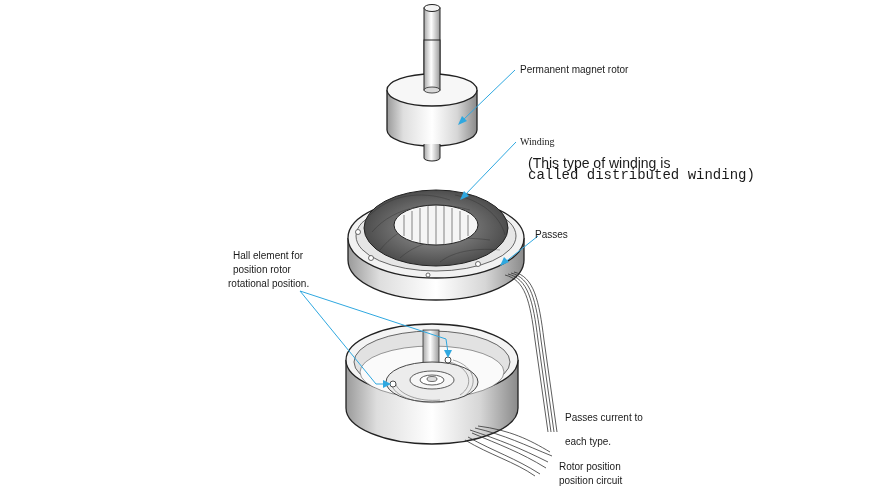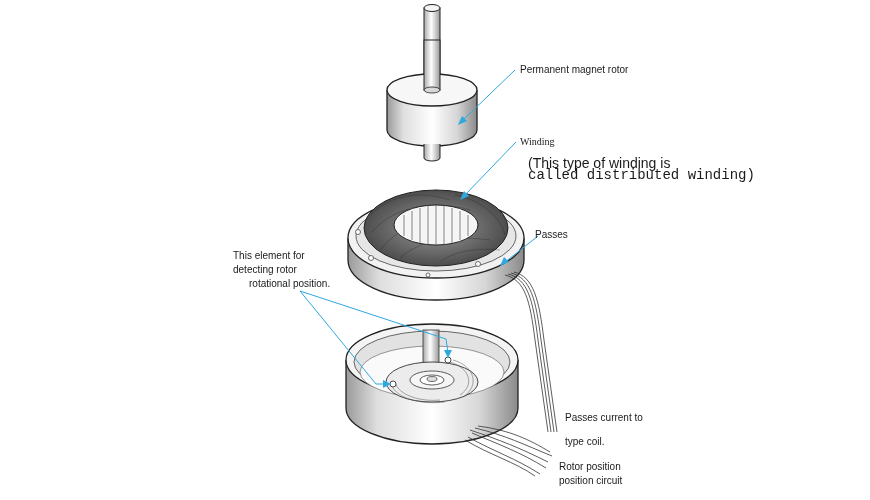--- a/index.html
+++ b/index.html
@@ -141,21 +141,21 @@
 </svg>
 
 <div class="label" style="left:520px;top:63px;">Permanent magnet rotor</div>
 
 <div class="label" style="left:520px;top:135px;font-family:Liberation Serif, serif;">Winding</div>
 <div class="label small" style="left:528px;top:151px;">(This type of winding is</div>
 <div class="label small" style="left:528px;top:163px;font-family:Liberation Mono, monospace;">called distributed winding)</div>
 
 <div class="label" style="left:535px;top:228px;">Passes</div>
 
-<div class="label" style="left:233px;top:249px;">This element for</div>
-<div class="label" style="left:233px;top:263px;">detecting rotor</div>
-<div class="label" style="left:249px;top:277px;text-align:right;">rotational position.</div>
+<div class="label" style="left:233px;top:249px;">Hall element for</div>
+<div class="label" style="left:233px;top:263px;">position rotor</div>
+<div class="label" style="left:228px;top:277px;text-align:right;">rotational position.</div>
 
 <div class="label" style="left:565px;top:411px;">Passes current to</div>
-<div class="label" style="left:565px;top:435px;">type coil.</div>
+<div class="label" style="left:565px;top:435px;">each type.</div>
 
 <div class="label" style="left:559px;top:460px;">Rotor position</div>
 <div class="label" style="left:559px;top:474px;">position circuit</div>
 
 </body></html>

